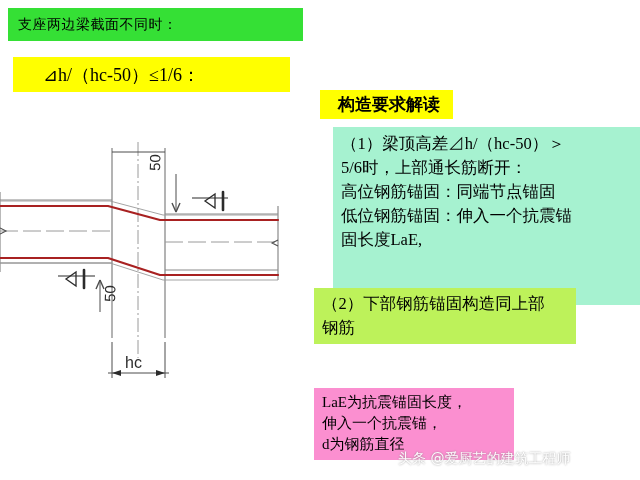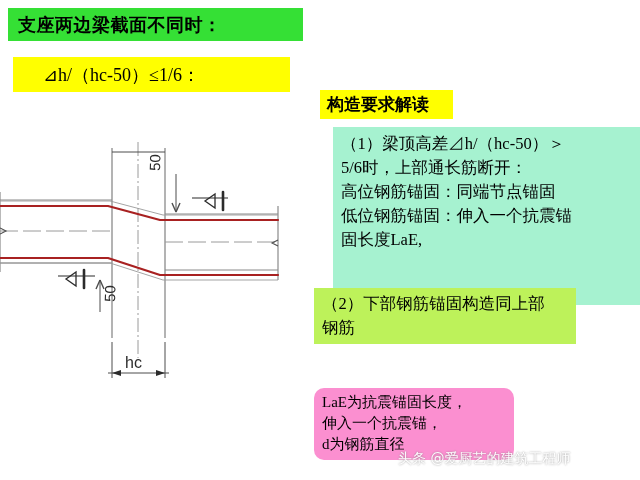--- a/index.html
+++ b/index.html
@@ -23,23 +23,23 @@
     top: 8px;
     width: 295px;
     height: 33px;
     background: #35e035;
     display: flex;
     align-items: center;
     padding-left: 10px;
     box-sizing: border-box;
   }
   .title-band-text {
-    font-size: 18px;
-    color: #000000;
-    font-weight: 700;
+    font-size: 14px;
+    color: #000000;
+    font-weight: 400;
     letter-spacing: 0.5px;
     white-space: nowrap;
   }
 
   .formula-band {
     position: absolute;
     left: 13px;
     top: 57px;
     width: 277px;
     height: 35px;
@@ -59,21 +59,21 @@
   
   .yellow-label {
     position: absolute;
     left: 320px;
     top: 90px;
     width: 133px;
     height: 29px;
     background: #ffff00;
     display: flex;
     align-items: center;
-    padding-left: 7px;
+    padding-left: 18px;
     box-sizing: border-box;
   }
   .yellow-label-text {
     font-size: 17px;
     color: #000000;
     font-weight: 600;
     white-space: nowrap;
   }
 
   .green-panel-1 {
@@ -99,21 +99,20 @@
   }
   .pink-panel {
     position: absolute;
     left: 314px;
     top: 388px;
     width: 200px;
     height: 72px;
     background: #fb8fd0;
     padding: 4px 6px 0 8px;
     box-sizing: border-box;
-    border-radius: 10px;
   }
   .panel-line {
     font-size: 16.5px;
     line-height: 24px;
     color: #000000;
     white-space: nowrap;
   }
   .pink-panel .panel-line {
     font-size: 15px;
     line-height: 21px;

